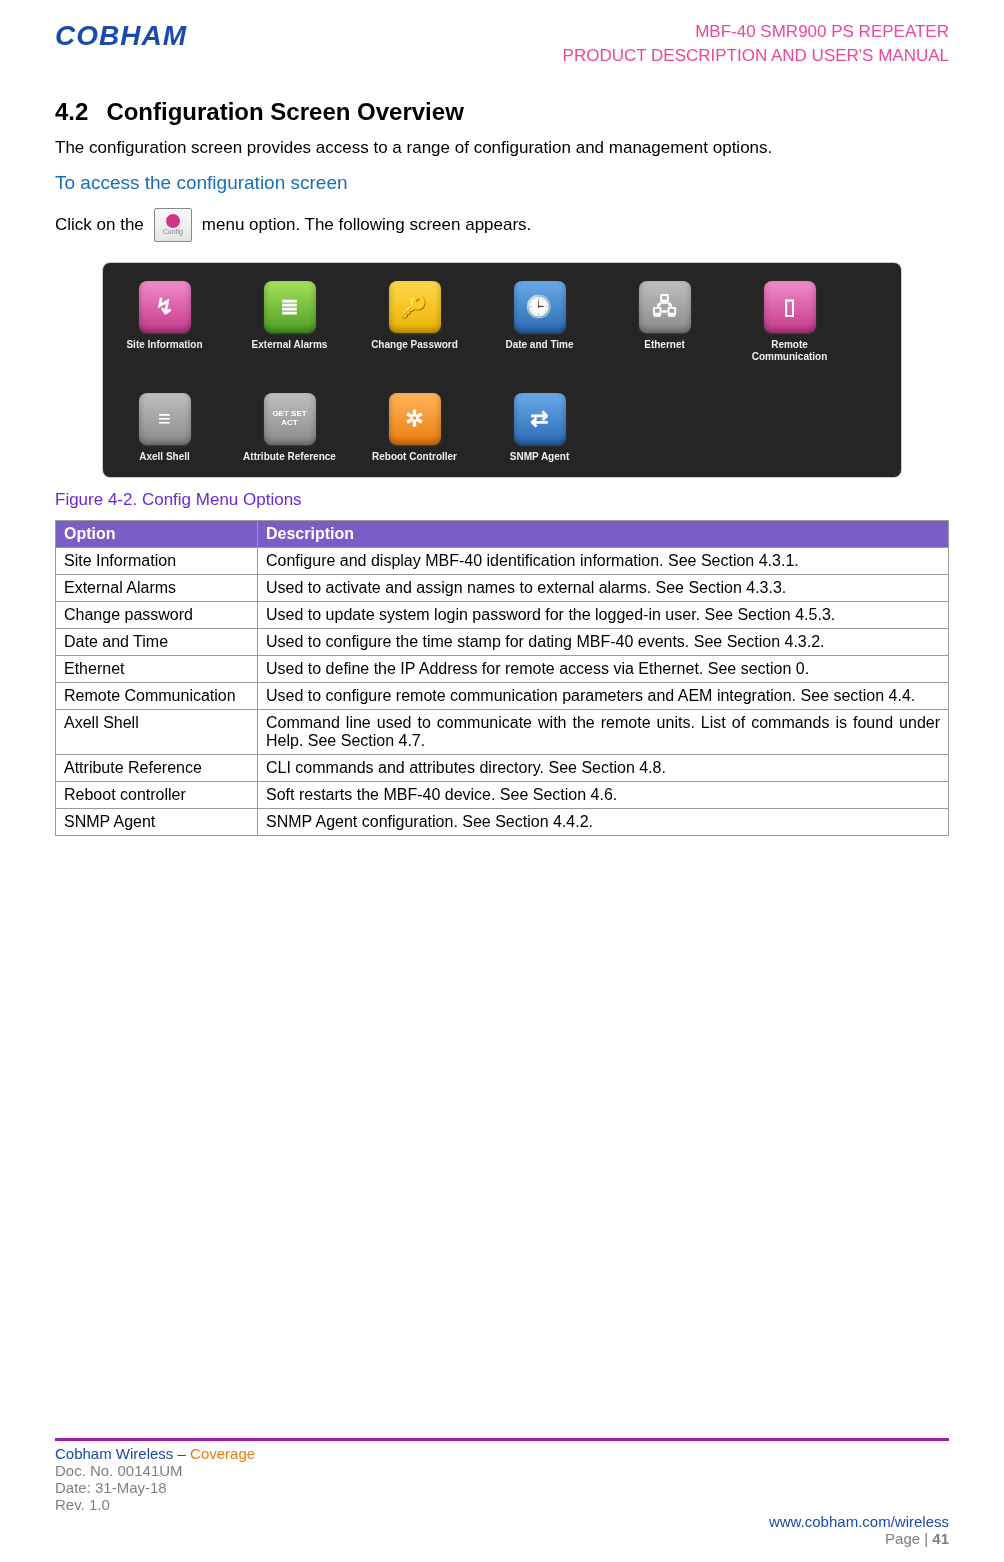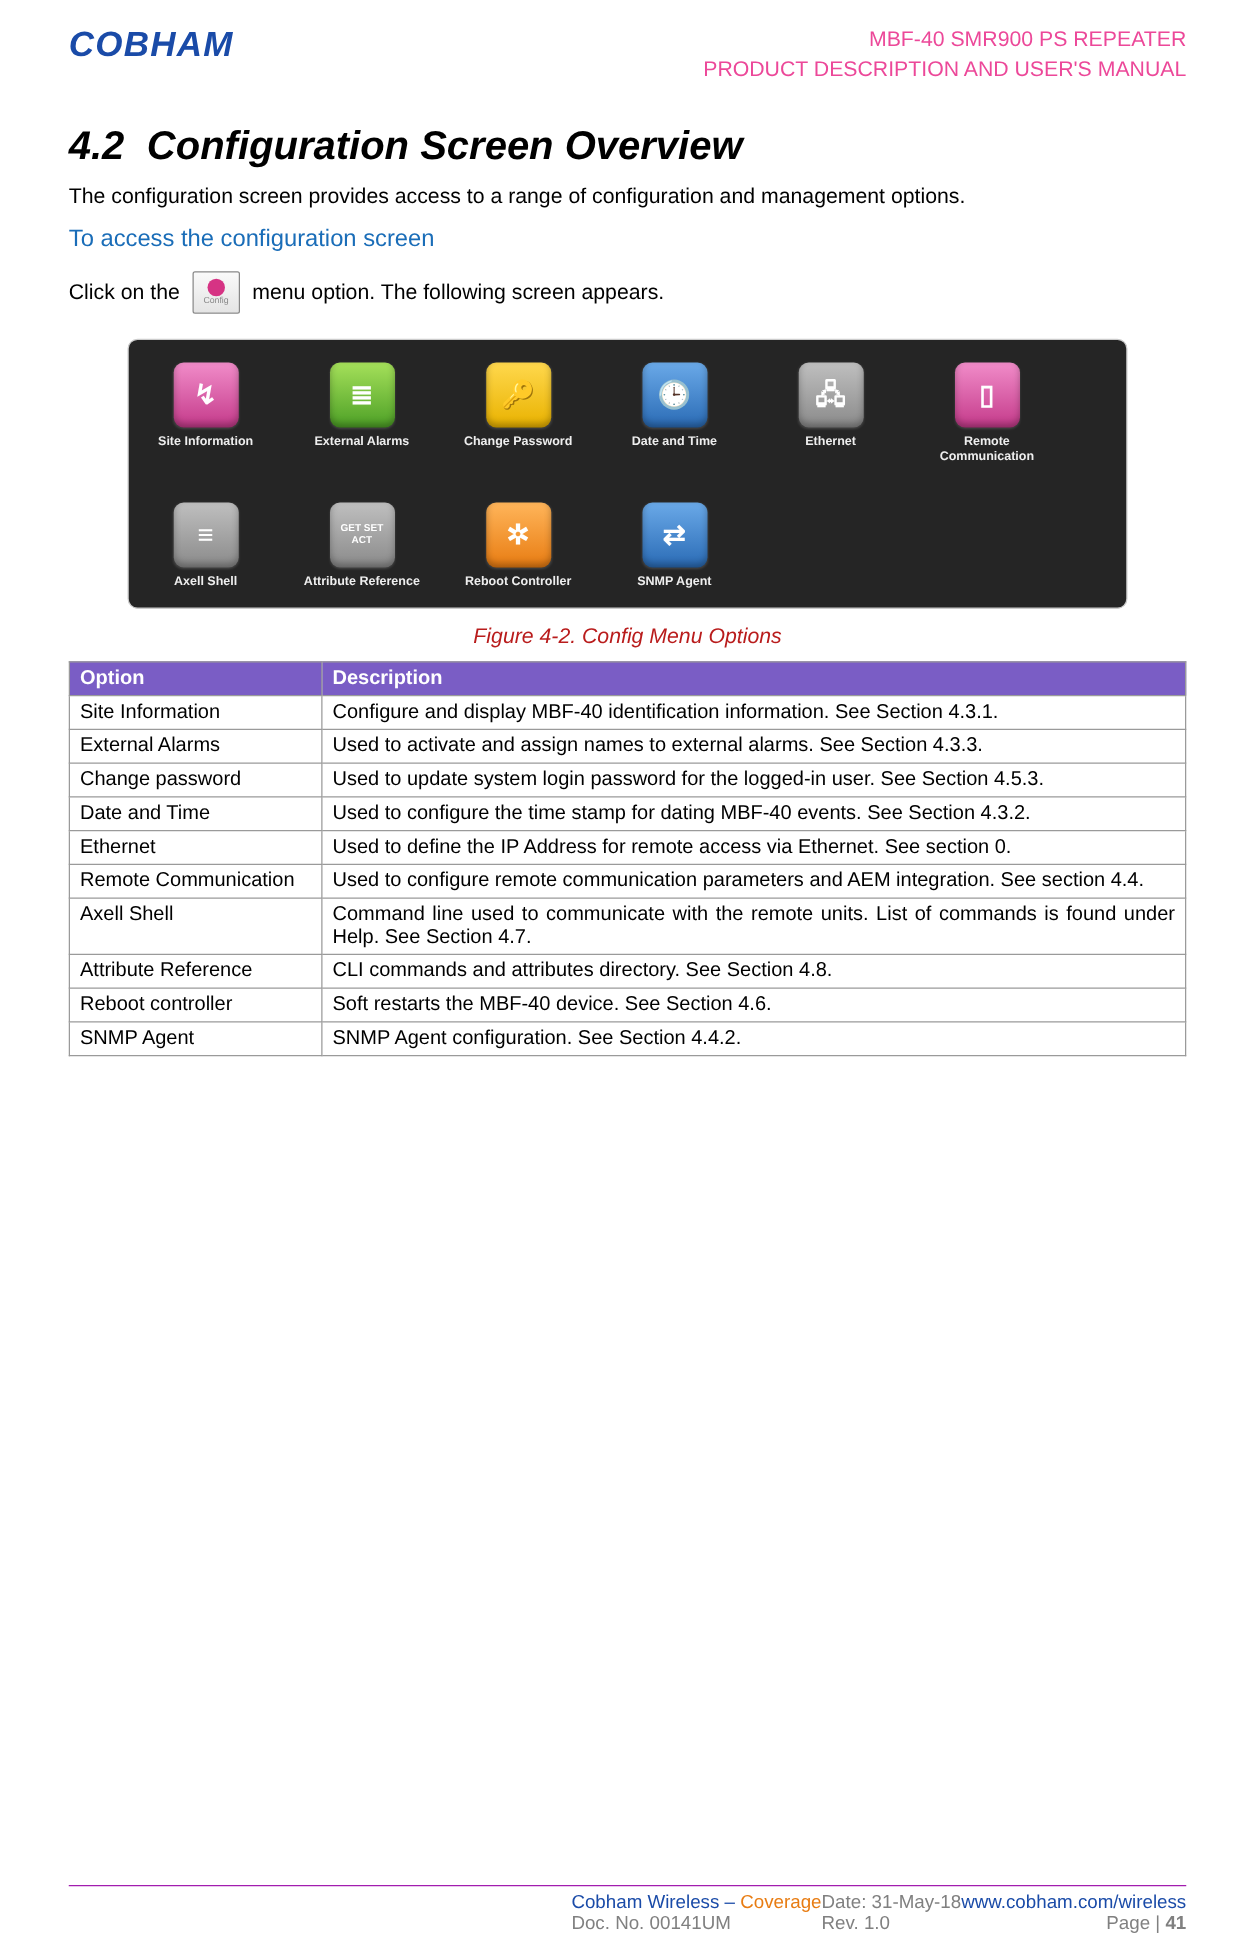--- a/index.html
+++ b/index.html
@@ -31,23 +31,22 @@
     color: #1a4ba8;
     letter-spacing: 1px;
   }
   .header-text {
     text-align: right;
     color: #ec4899;
     font-size: 17px;
     line-height: 1.4;
   }
   h1.section {
-    font-size: 32px;
+    font-size: 24px;
     margin: 30px 0 12px 0;
-    font-style: italic;
   }
   .secnum {
     margin-right: 18px;
   }
   p.body {
     font-size: 17px;
     margin: 8px 0 14px 0;
   }
   .subhead {
     color: #1a6db8;
@@ -123,23 +122,22 @@
     font-weight: bold;
   }
   .bg-pink { background: linear-gradient(#f18cc9, #c43a8a); }
   .bg-green { background: linear-gradient(#a5e05a, #4da026); }
   .bg-yellow { background: linear-gradient(#ffd84d, #e9b200); }
   .bg-blue { background: linear-gradient(#6aa9e8, #2a6bb5); }
   .bg-gray { background: linear-gradient(#bfbfbf, #8a8a8a); }
   .bg-orange { background: linear-gradient(#ffb55a, #e87c12); }
 
   .caption {
-    text-align: center;
-    font-style: italic;
-    color: #b91c1c;
+    text-align: left;
+    color: #6d28d9;
     font-size: 17px;
     margin: 4px 0 10px 0;
   }
 
   table.options {
     width: 100%;
     border-collapse: collapse;
     font-size: 16px;
   }
   table.options th, table.options td {
@@ -158,25 +156,26 @@
   }
   table.options td.desc {
     text-align: justify;
   }
 
   .footer {
     position: absolute;
     bottom: 15px;
     left: 55px;
     right: 55px;
-    border-top: 1px solid #a21caf;
+    border-top: 3px solid #a21caf;
     padding-top: 4px;
     font-size: 15px;
     display: flex;
-    justify-content: flex-end;
+    justify-content: flex-start;
+    flex-direction: column;
   }
   .footer .col { display: flex; flex-direction: column; }
   .footer .right { text-align: right; }
   .blue { color: #1a4ba8; }
   .orange { color: #e87c12; }
   .gray { color: #808080; }
 </style>
 </head>
 <body>
 

